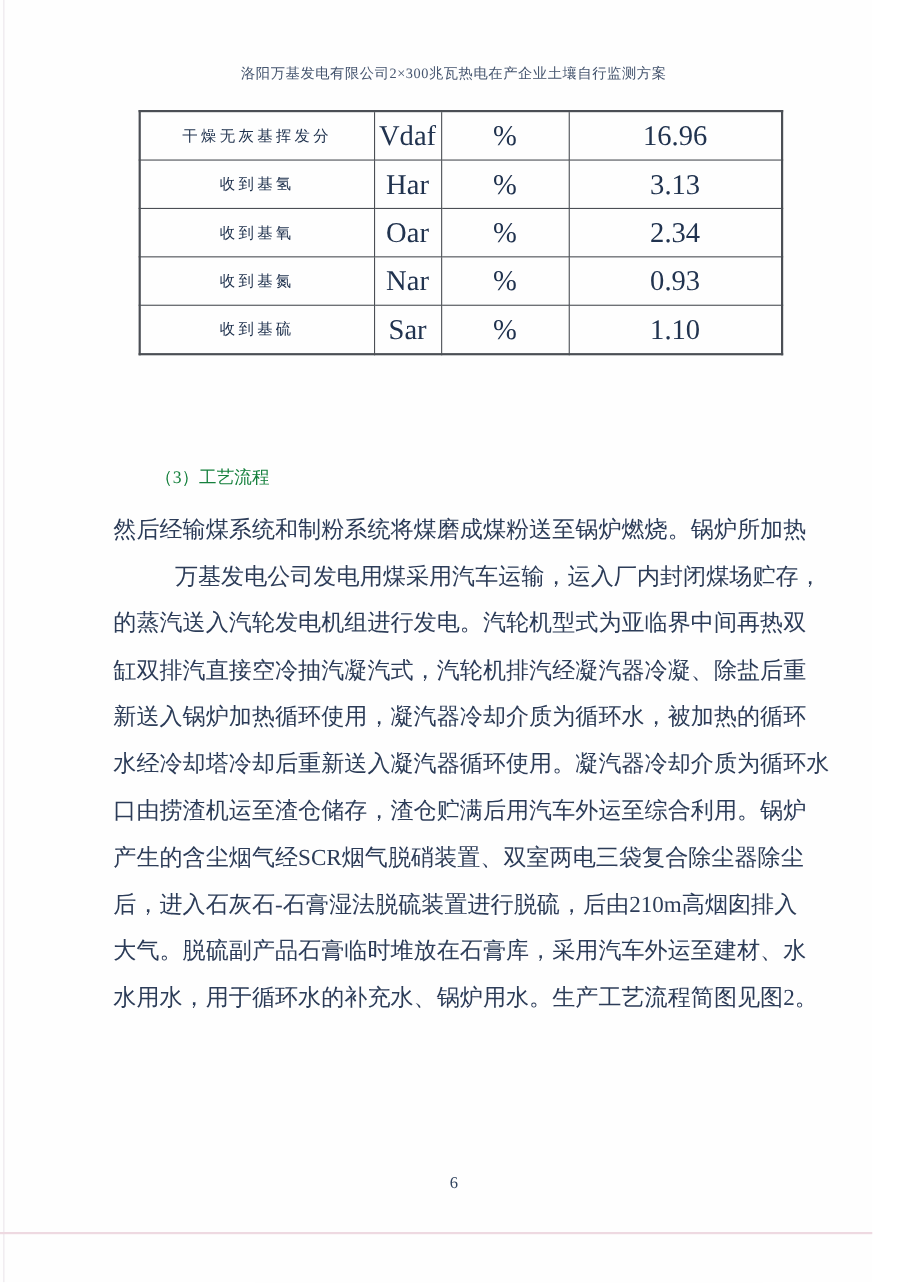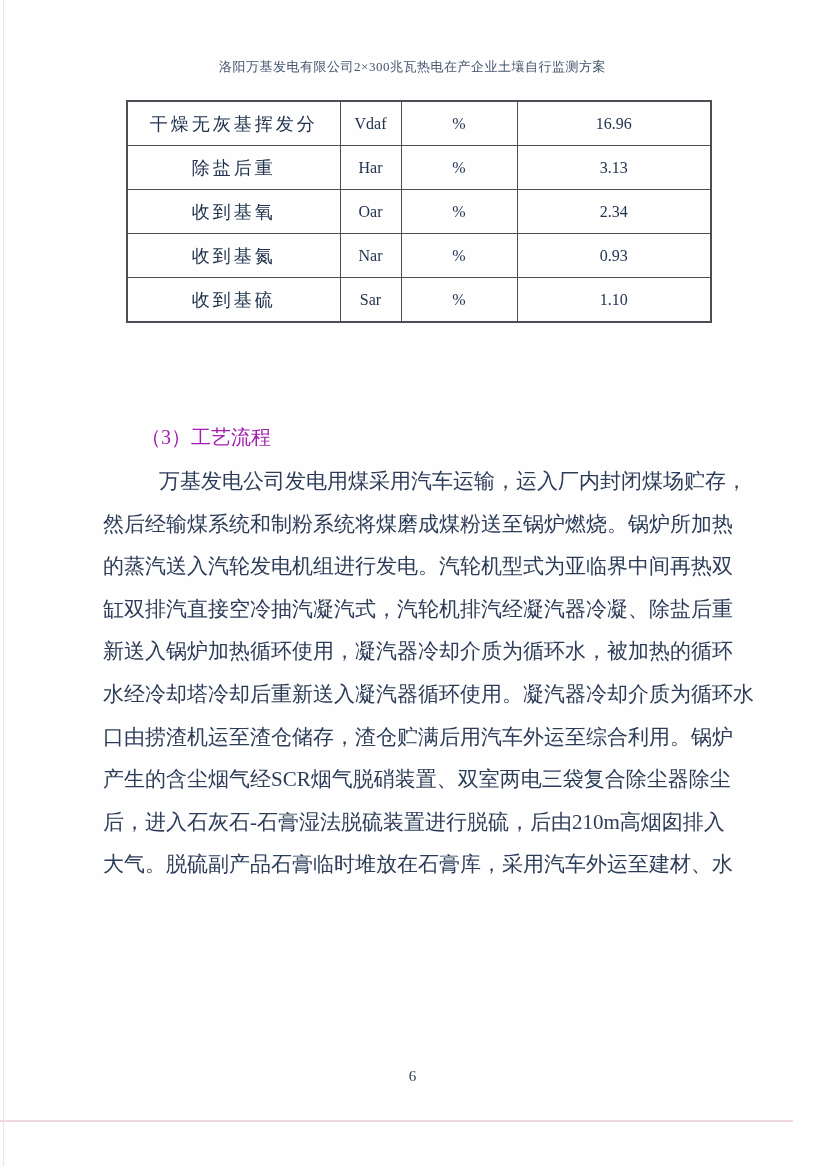--- a/index.html
+++ b/index.html
@@ -44,37 +44,37 @@
     width: 584px;
     border-collapse: collapse;
     table-layout: fixed;
     border: 2px solid #4b4f55;
   }
   table.coal-table td {
     border: 1px solid #4b4f55;
     height: 43px;
     text-align: center;
     vertical-align: middle;
-    font-size: 16px;
+    font-size: 26px;
     color: #21334f;
     padding: 0;
     overflow: hidden;
     white-space: nowrap;
   }
   table.coal-table td.c-name {
-    font-size: 18px;
+    font-size: 14px;
     letter-spacing: 3px;
     margin-left: 44px;
   }
   .section-heading {
     position: absolute;
     left: 103px; top: 424px;
     width: 611px;
-    font-size: 20px;
-    color: #a21caf;
+    font-size: 16px;
+    color: #15803d;
   }
   .section-heading .indent { padding-left: 38px; }
   .para {
     position: absolute;
     left: 103px; top: 460px;
     width: 611px;
     font-size: 21px;
     color: #2c3c58;
   }
   .para .line {
@@ -115,21 +115,21 @@
       <col style="width:194px">
     </colgroup>
     <tbody>
       <tr>
         <td class="c-name">干燥无灰基挥发分</td>
         <td>Vdaf</td>
         <td>%</td>
         <td>16.96</td>
       </tr>
       <tr>
-        <td class="c-name">除盐后重</td>
+        <td class="c-name">收到基氢</td>
         <td>Har</td>
         <td>%</td>
         <td>3.13</td>
       </tr>
       <tr>
         <td class="c-name">收到基氧</td>
         <td>Oar</td>
         <td>%</td>
         <td>2.34</td>
       </tr>
@@ -146,29 +146,30 @@
         <td>1.10</td>
       </tr>
     </tbody>
   </table>
 
   <div class="section-heading">
     <span class="indent">（3）工艺流程</span>
   </div>
 
   <div class="para">
+    <div class="line">然后经输煤系统和制粉系统将煤磨成煤粉送至锅炉燃烧。锅炉所加热</div>
     <div class="line first">万基发电公司发电用煤采用汽车运输，运入厂内封闭煤场贮存，</div>
-    <div class="line">然后经输煤系统和制粉系统将煤磨成煤粉送至锅炉燃烧。锅炉所加热</div>
     <div class="line">的蒸汽送入汽轮发电机组进行发电。汽轮机型式为亚临界中间再热双</div>
     <div class="line">缸双排汽直接空冷抽汽凝汽式，汽轮机排汽经凝汽器冷凝、除盐后重</div>
     <div class="line">新送入锅炉加热循环使用，凝汽器冷却介质为循环水，被加热的循环</div>
     <div class="line">水经冷却塔冷却后重新送入凝汽器循环使用。凝汽器冷却介质为循环水</div>
     <div class="line">口由捞渣机运至渣仓储存，渣仓贮满后用汽车外运至综合利用。锅炉</div>
     <div class="line">产生的含尘烟气经SCR烟气脱硝装置、双室两电三袋复合除尘器除尘</div>
     <div class="line">后，进入石灰石-石膏湿法脱硫装置进行脱硫，后由210m高烟囱排入</div>
     <div class="line">大气。脱硫副产品石膏临时堆放在石膏库，采用汽车外运至建材、水</div>
+    <div class="line">水用水，用于循环水的补充水、锅炉用水。生产工艺流程简图见图2。</div>
   </div>
 
   <div class="page-number">6</div>
 
   <div class="scan-edge-bottom"></div>
 
 </div>
 
 </body></html>

